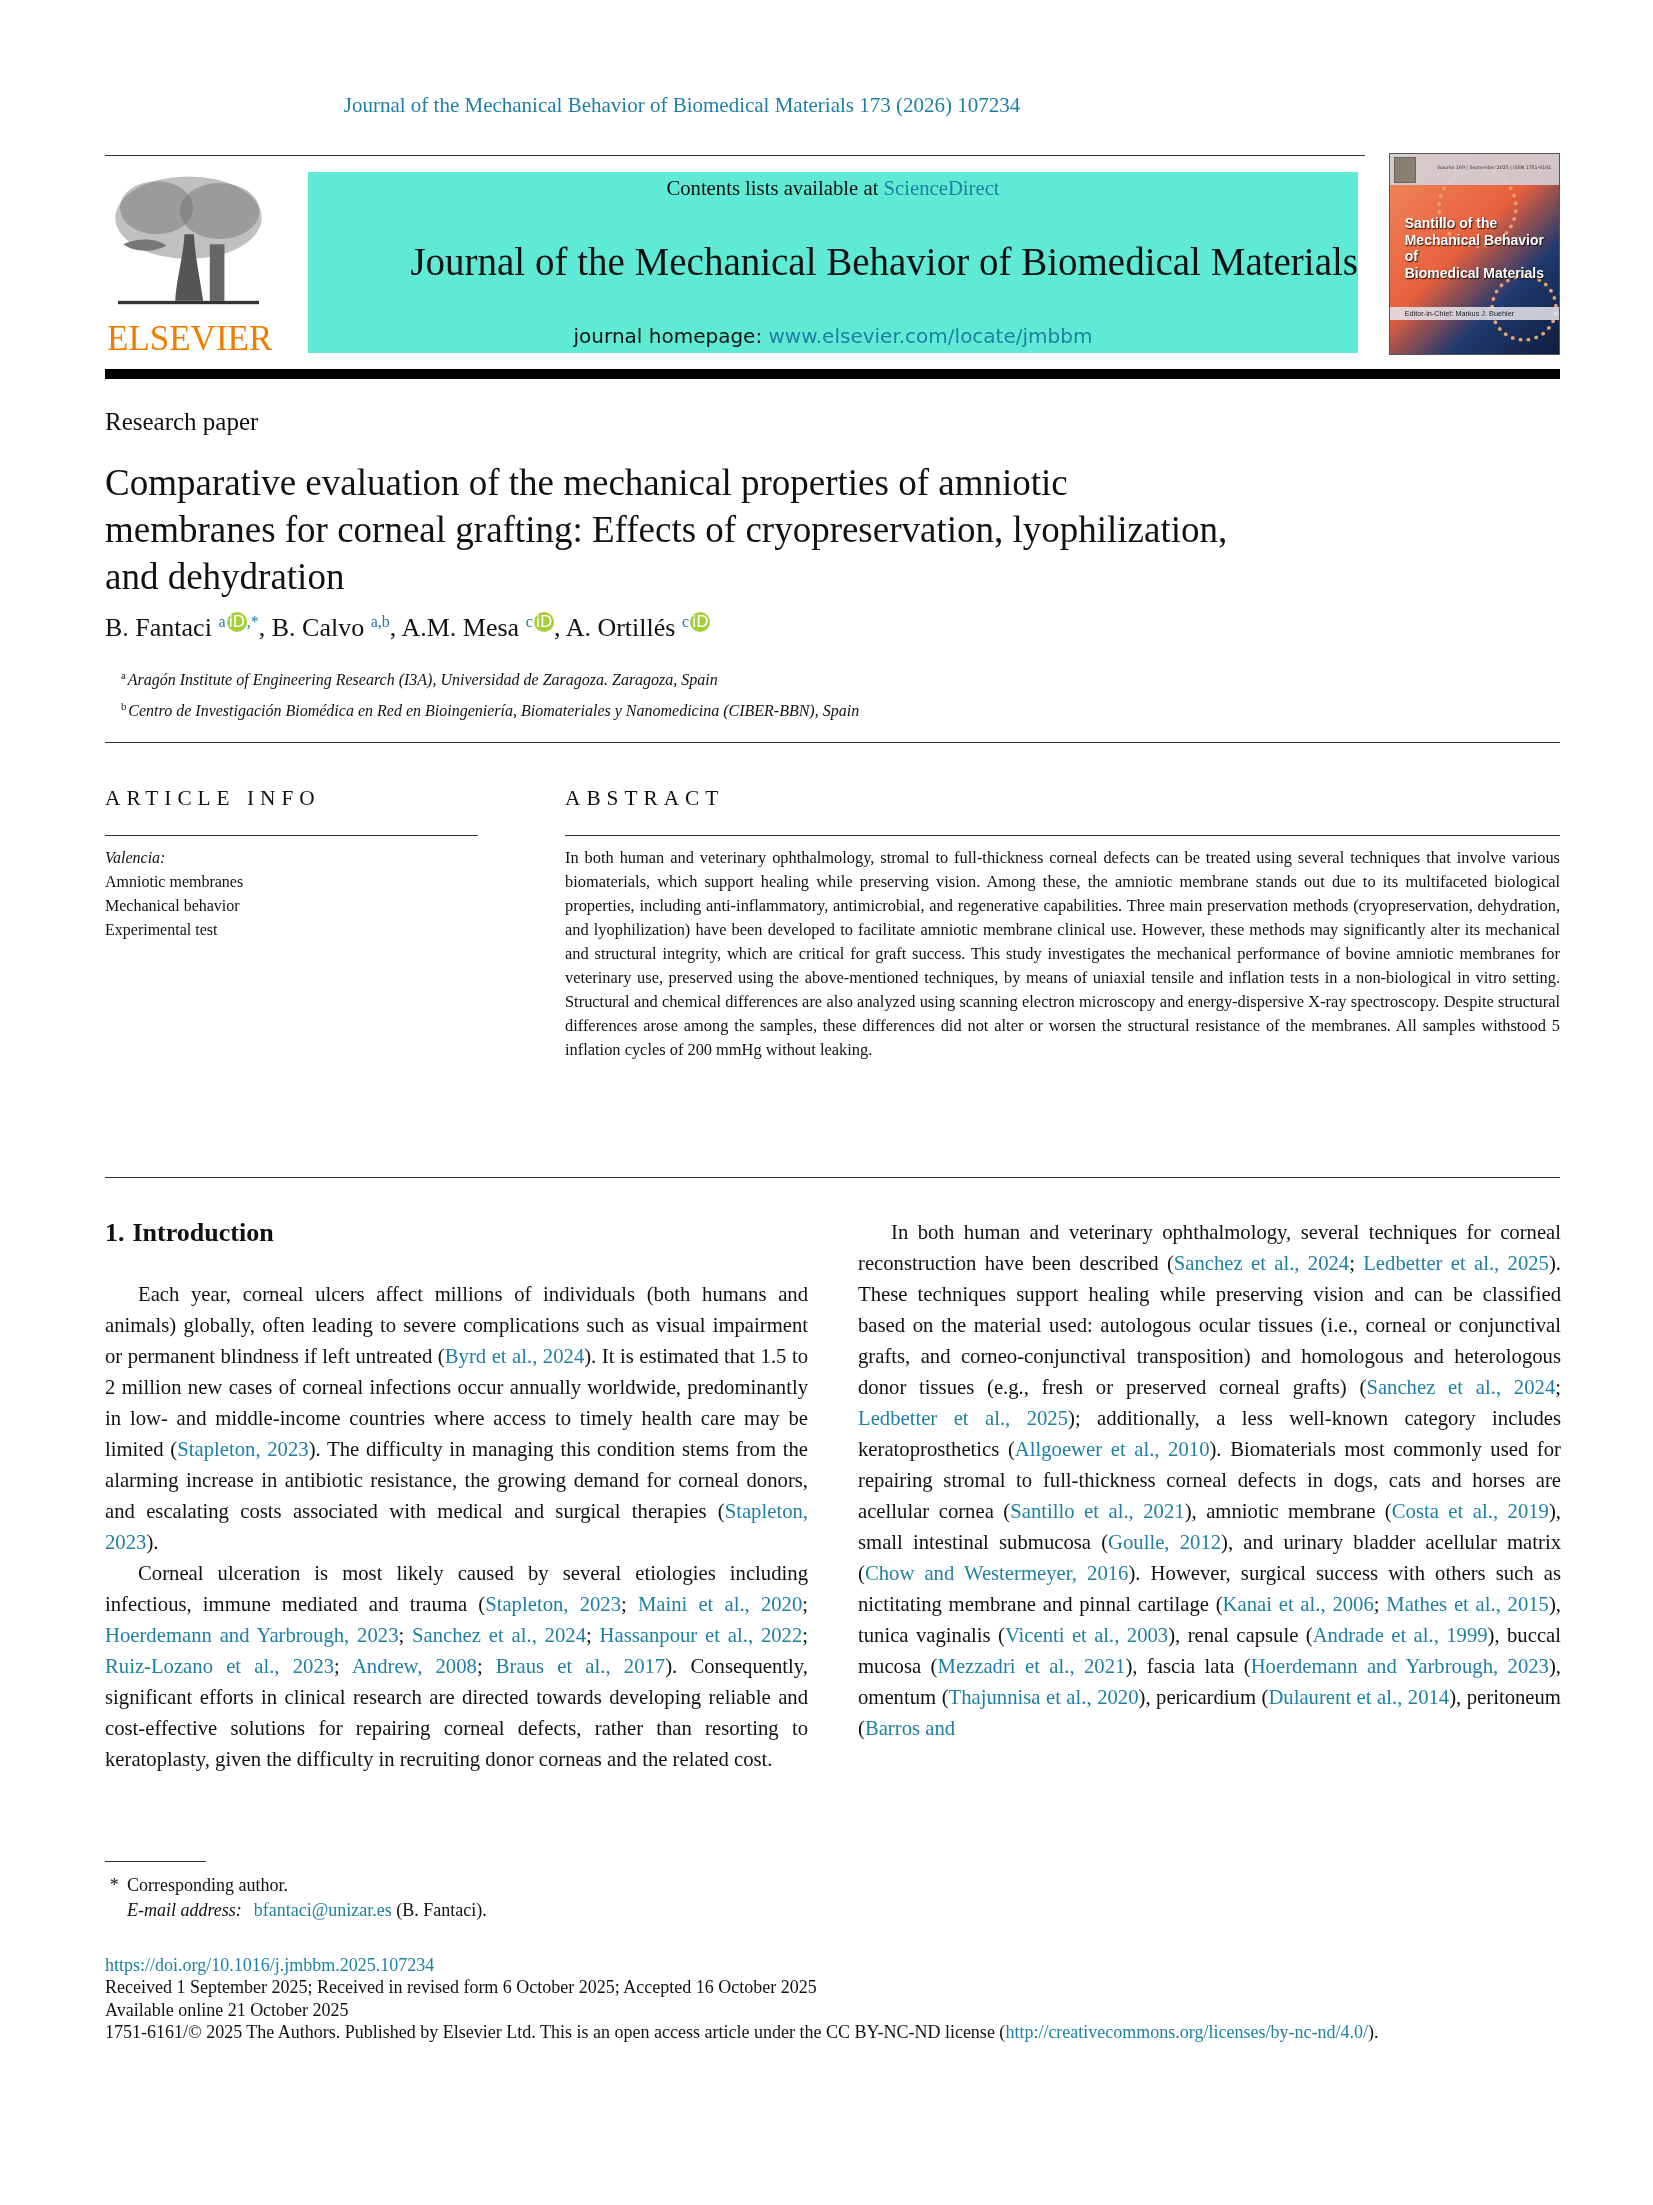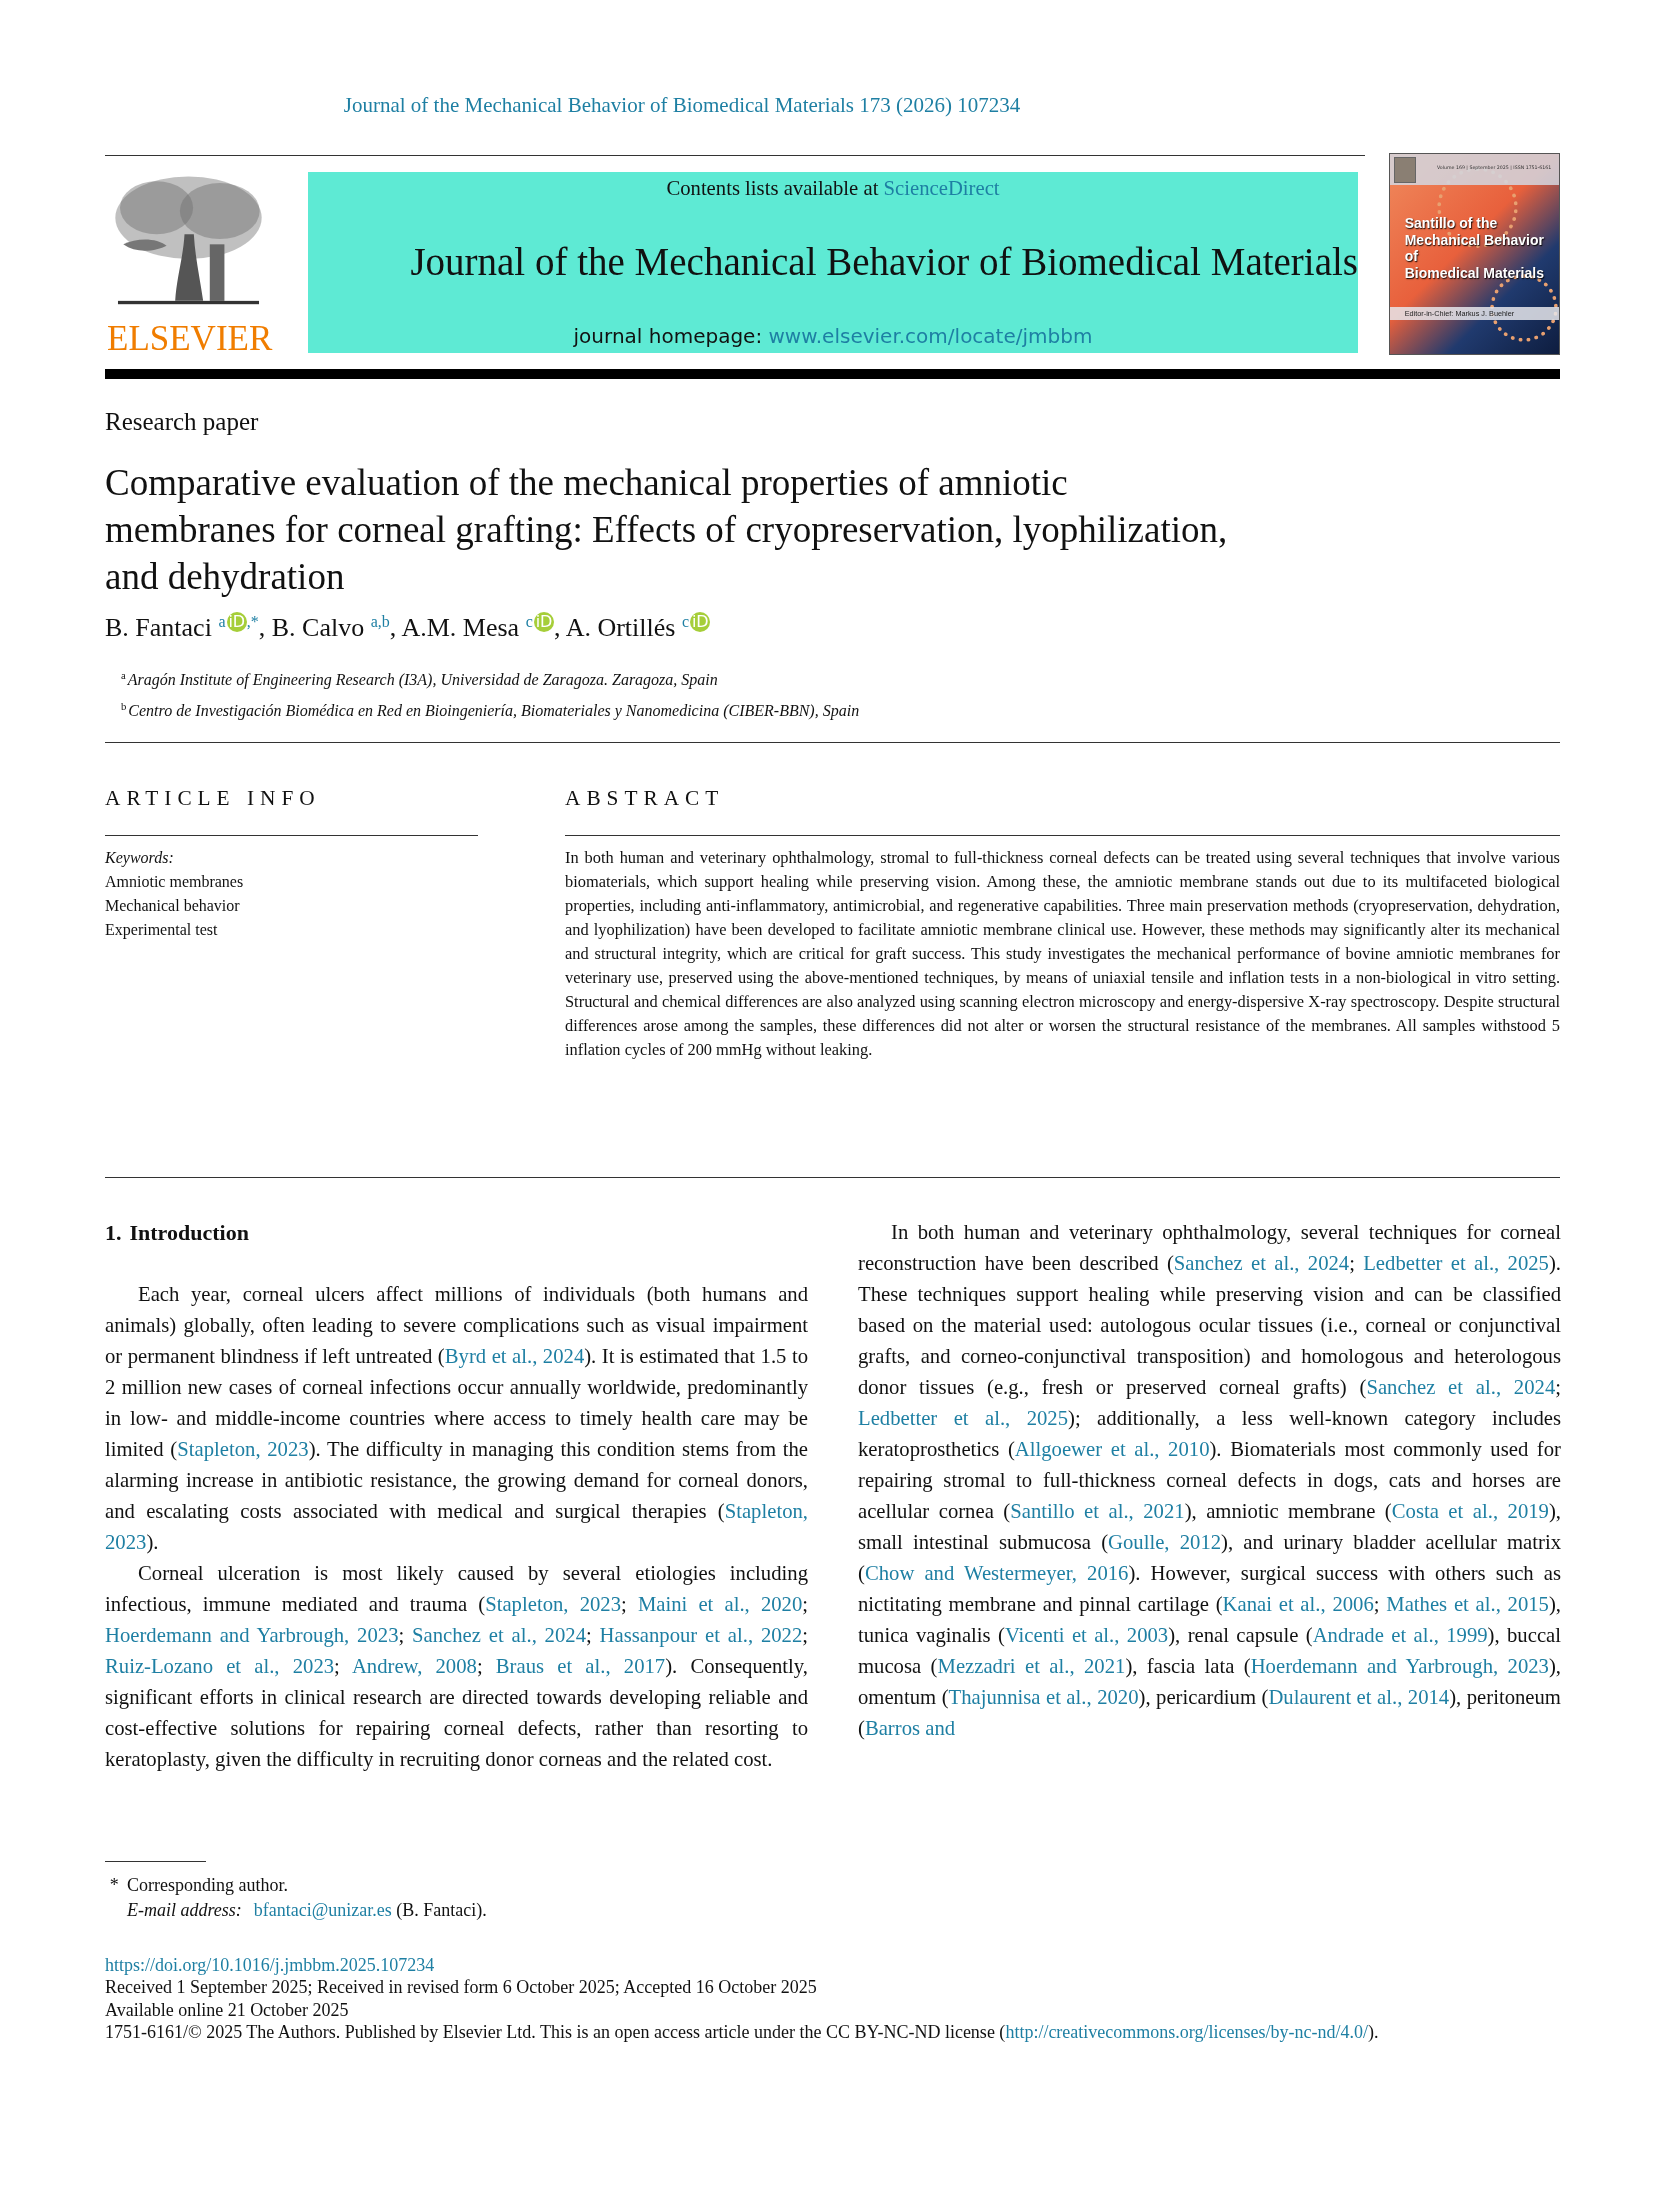--- a/index.html
+++ b/index.html
@@ -54,21 +54,21 @@
   .keywords { left: 105px; top: 846px; font-size: 16px; line-height: 24px; }
   .keywords .kw-label { font-style: italic; }
   .abstract { left: 565px; top: 846px; width: 995px; font-size: 16.4px; line-height: 24px; text-align: justify; }
   .rule2 { left: 105px; width: 1455px; top: 1177px; height: 1.3px; background: #333; }
 
   
   .col { top: 1217px; width: 703px; font-size: 20.7px; line-height: 31px; text-align: justify; }
   .col-left { left: 105px; }
   .col-right { left: 858px; }
   .col p { margin: 0; text-indent: 33px; }
-  .sec-title { font-weight: bold; font-size: 22px; margin: 0 0 31px 0; }
+  .sec-title { font-weight: bold; font-size: 26px; margin: 0 0 31px 0; }
   .sec-title .num { margin-right: 8px; }
 
   
   .fn-rule { left: 105px; width: 101px; top: 1861px; height: 1.3px; background: #333; }
   .footnotes { left: 127px; top: 1873px; font-size: 18px; line-height: 25px; }
   .footnotes .star { position: absolute; left: -17.3px; top: 0; }
   .footnotes .em-label { font-style: italic; margin-right: 12px; }
   .footer-meta { left: 105px; top: 1954px; width: 1455px; font-size: 18px; line-height: 22.3px; }
 </style>
 </head>
@@ -141,21 +141,21 @@
 </div>
 
 <div class="abs rule1"></div>
 
 <div class="abs sec-head ai-head">ARTICLE INFO</div>
 <div class="abs sec-head ab-head">ABSTRACT</div>
 <div class="abs rule-ai"></div>
 <div class="abs rule-ab"></div>
 
 <div class="abs keywords">
-  <div class="kw-label">Keywords:</div>
+  <div class="kw-label">Valencia:</div>
   <div>Amniotic membranes</div>
   <div>Mechanical behavior</div>
   <div>Experimental test</div>
 </div>
 
 <div class="abs abstract">In both human and veterinary ophthalmology, stromal to full-thickness corneal defects can be treated using several techniques that involve various biomaterials, which support healing while preserving vision. Among these, the amniotic membrane stands out due to its multifaceted biological properties, including anti-inflammatory, antimicrobial, and regenerative capabilities. Three main preservation methods (cryopreservation, dehydration, and lyophilization) have been developed to facilitate amniotic membrane clinical use. However, these methods may significantly alter its mechanical and structural integrity, which are critical for graft success. This study investigates the mechanical performance of bovine amniotic membranes for veterinary use, preserved using the above-mentioned techniques, by means of uniaxial tensile and inflation tests in a non-biological in vitro setting. Structural and chemical differences are also analyzed using scanning electron microscopy and energy-dispersive X-ray spectroscopy. Despite structural differences arose among the samples, these differences did not alter or worsen the structural resistance of the membranes. All samples withstood 5 inflation cycles of 200 mmHg without leaking.</div>
 <div class="abs rule2"></div>
 
 <div class="abs col col-left">
   <div class="sec-title">

